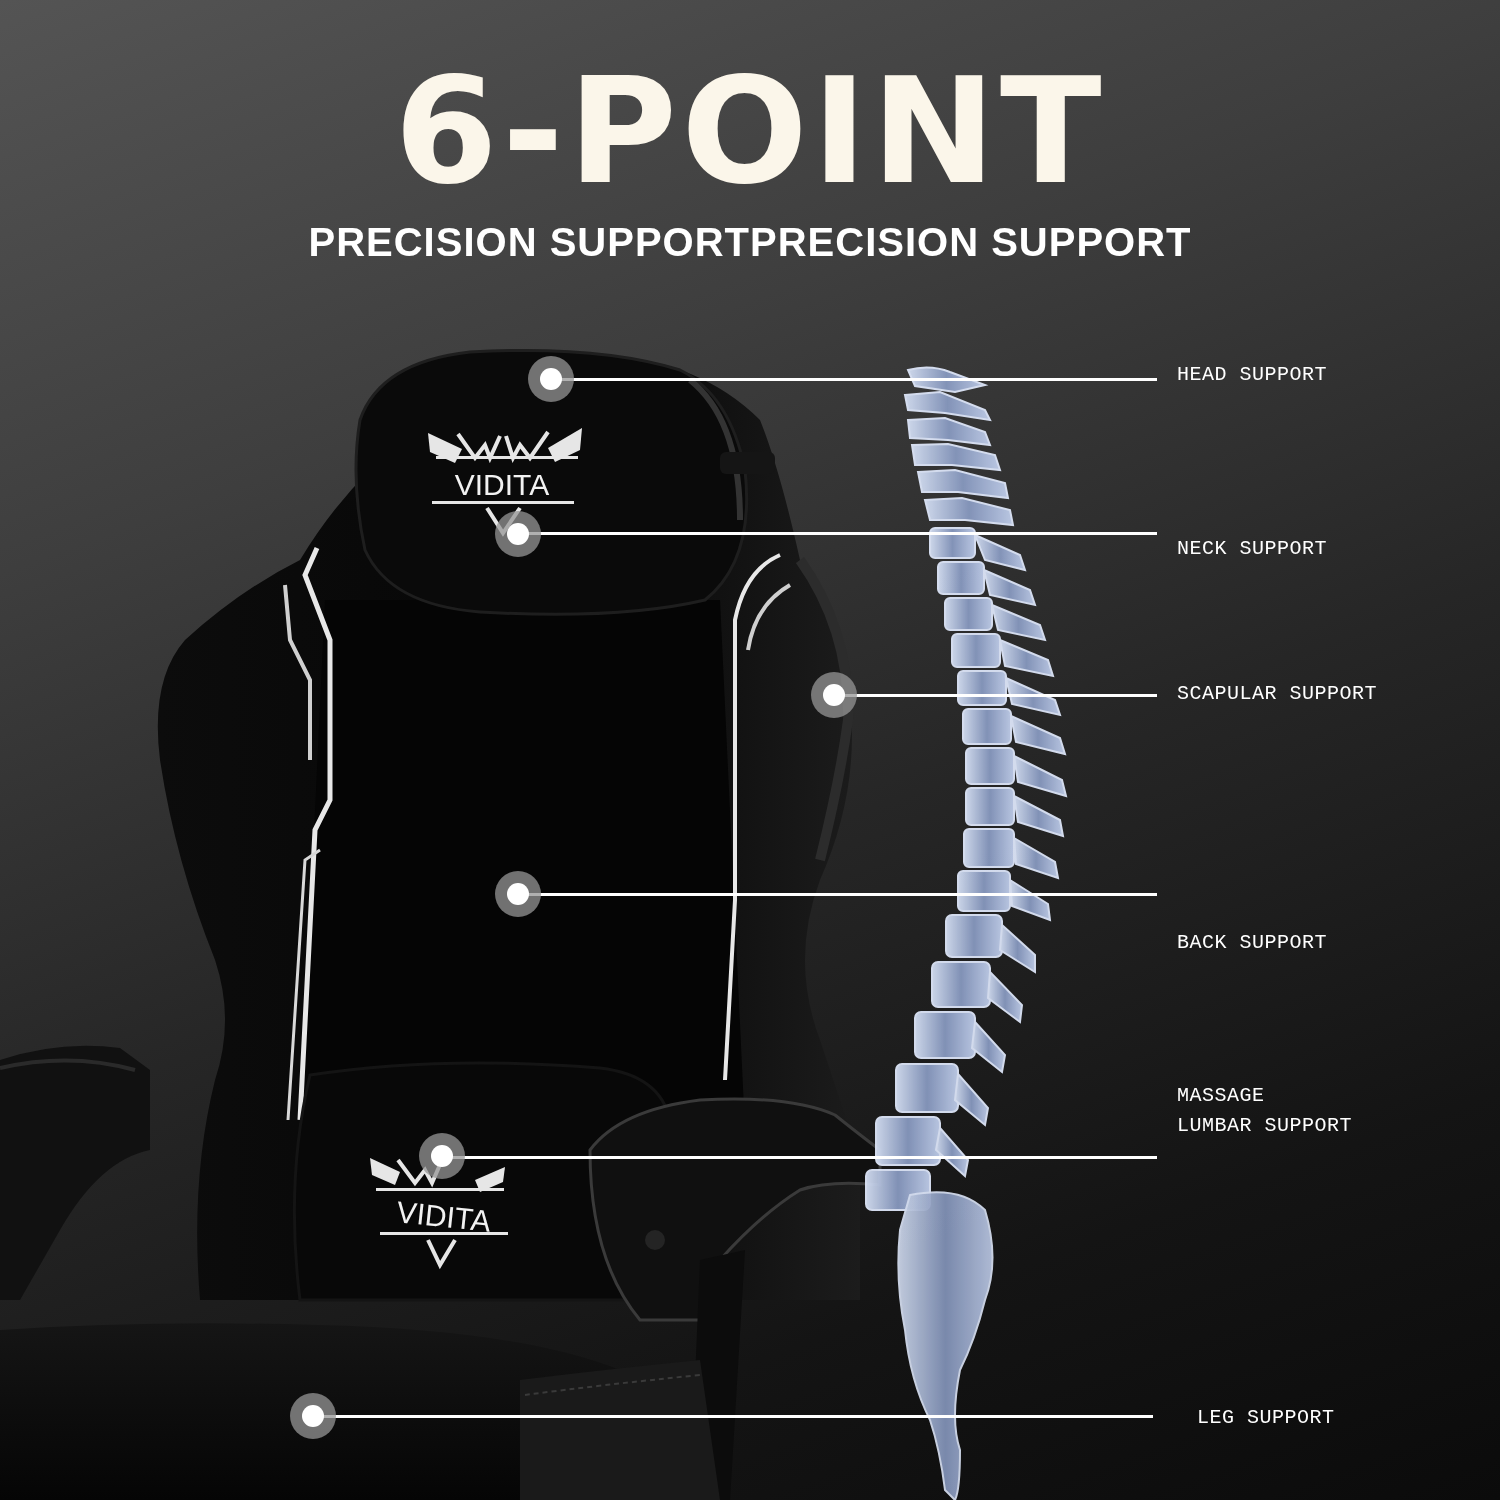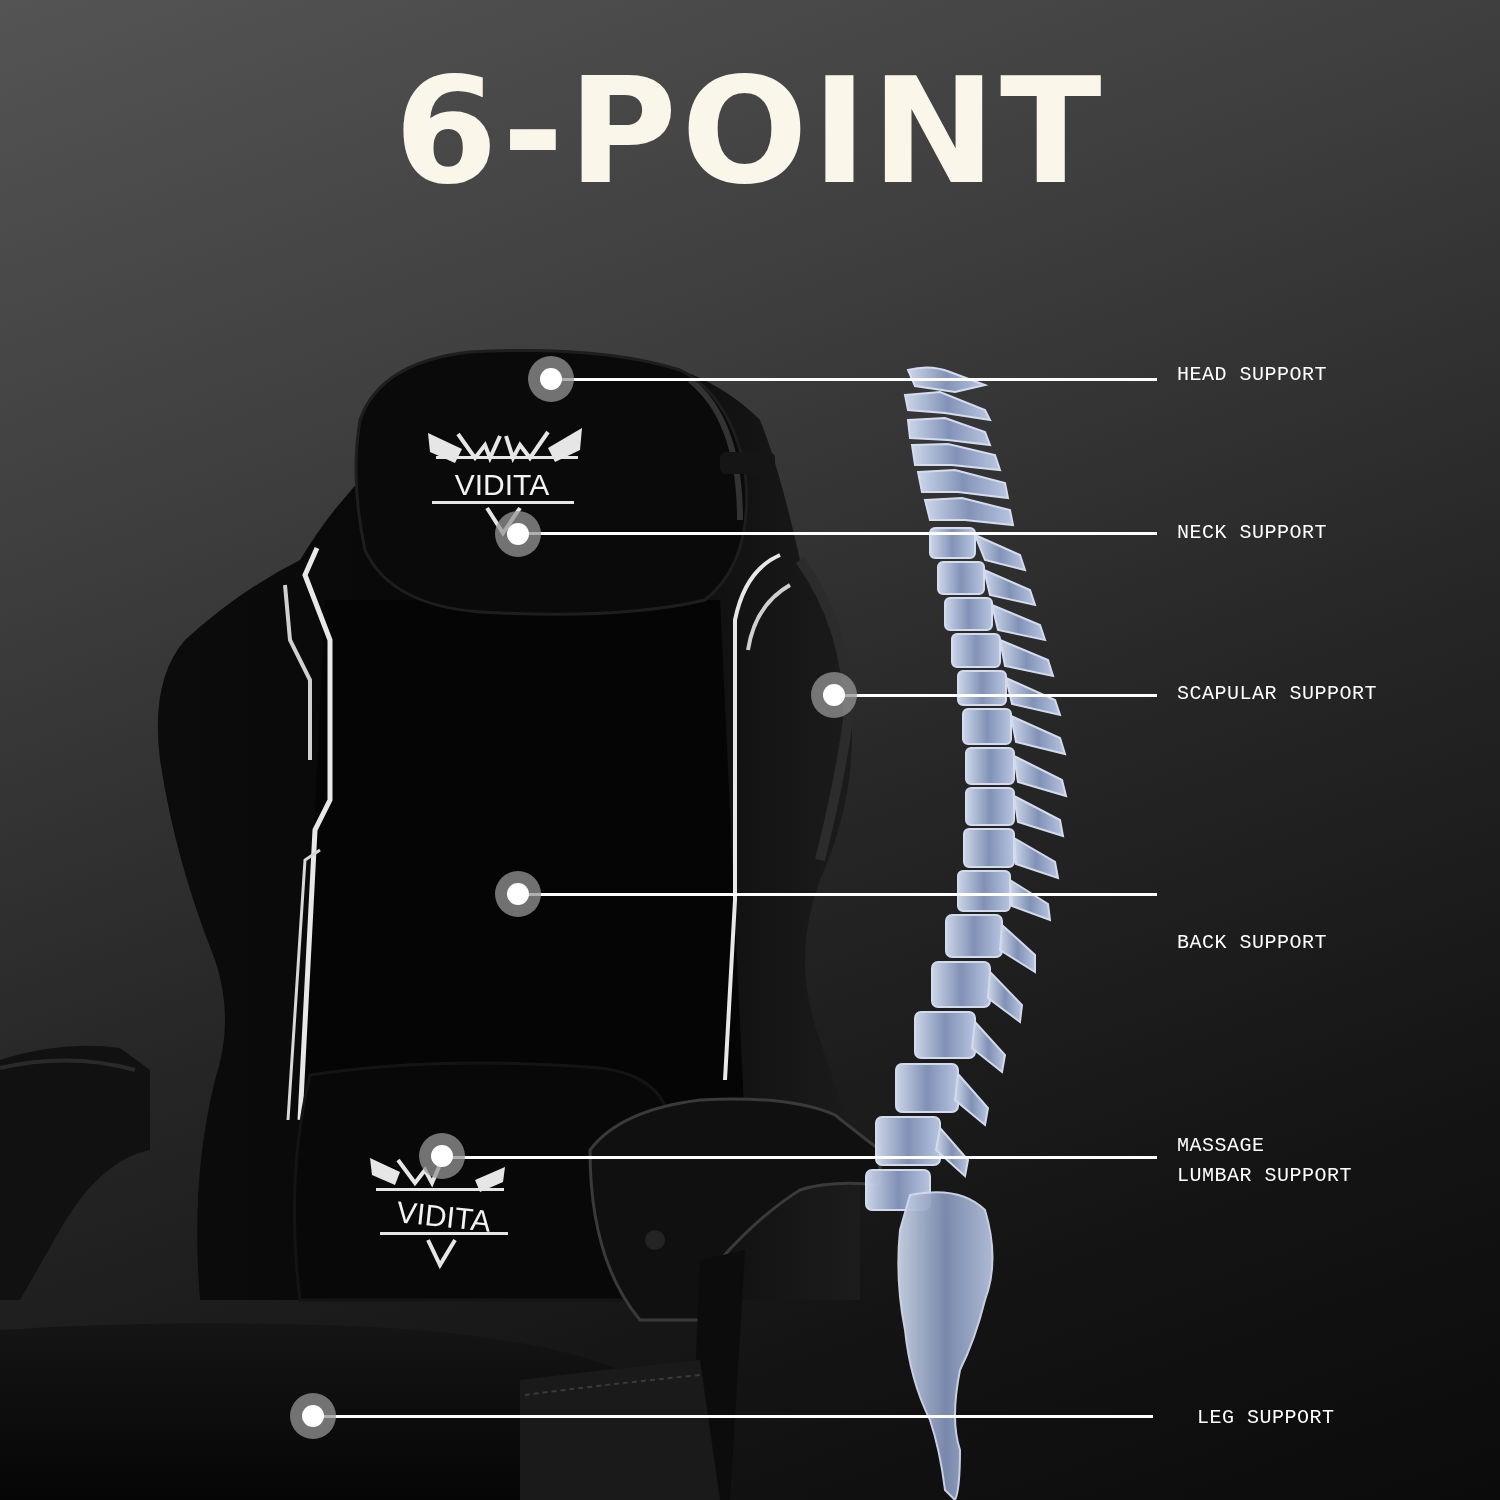--- a/index.html
+++ b/index.html
@@ -45,20 +45,21 @@
     font-size: 20px; line-height: 30px; color: #ffffff; letter-spacing: 0.5px;
     white-space: nowrap;
   }
 </style>
 </head>
 <body>
 
 <div class="stage">
 
   <div class="title">6-POINT</div>
+  <div class="subtitle">PRECISION SUPPORTPRECISION SUPPORT</div>
 
   <svg class="art" viewBox="0 0 1500 1500">
     <defs>
       <linearGradient id="chairG" x1="0" y1="0" x2="1" y2="0">
         <stop offset="0" stop-color="#0c0c0c"></stop>
         <stop offset="0.6" stop-color="#060606"></stop>
         <stop offset="1" stop-color="#1c1c1c"></stop>
       </linearGradient>
       <linearGradient id="bone" x1="0" y1="0" x2="1" y2="0">
         <stop offset="0" stop-color="#dbe6fb"></stop>
@@ -190,21 +191,21 @@
         <div class="dot"></div>
       </div>
     <div class="label" style="top:360px;">HEAD SUPPORT</div>
   </div>
 
   <div>
     <div class="callout-line" style="left:518px; top:532px; width:639px;"></div>
     <div class="marker" style="left:518px; top:534px;">
         <div class="dot"></div>
       </div>
-    <div class="label" style="top:518px;">NECK SUPPORT</div>
+    <div class="label" style="top:534px;">NECK SUPPORT</div>
   </div>
 
   <div>
     <div class="callout-line" style="left:834px; top:694px; width:323px;"></div>
     <div class="marker" style="left:834px; top:695px;">
         <div class="dot"></div>
       </div>
     <div class="label" style="top:679px;text-align:center;">SCAPULAR SUPPORT</div>
   </div>
 
@@ -214,21 +215,21 @@
         <div class="dot"></div>
       </div>
     <div class="label" style="top:880px;margin-top:48px;">BACK SUPPORT</div>
   </div>
 
   <div>
     <div class="callout-line" style="left:442px; top:1156px; width:715px;"></div>
     <div class="marker" style="left:442px; top:1156px;">
         <div class="dot"></div>
       </div>
-    <div class="label" style="top:1131px;">
+    <div class="label" style="top:1081px;">
       <div>MASSAGE</div>
       <div>LUMBAR SUPPORT</div>
     </div>
   </div>
 
   <div>
     <div class="callout-line" style="left:313px; top:1415px; width:840px;"></div>
     <div class="marker" style="left:313px; top:1416px;">
         <div class="dot"></div>
       </div>

